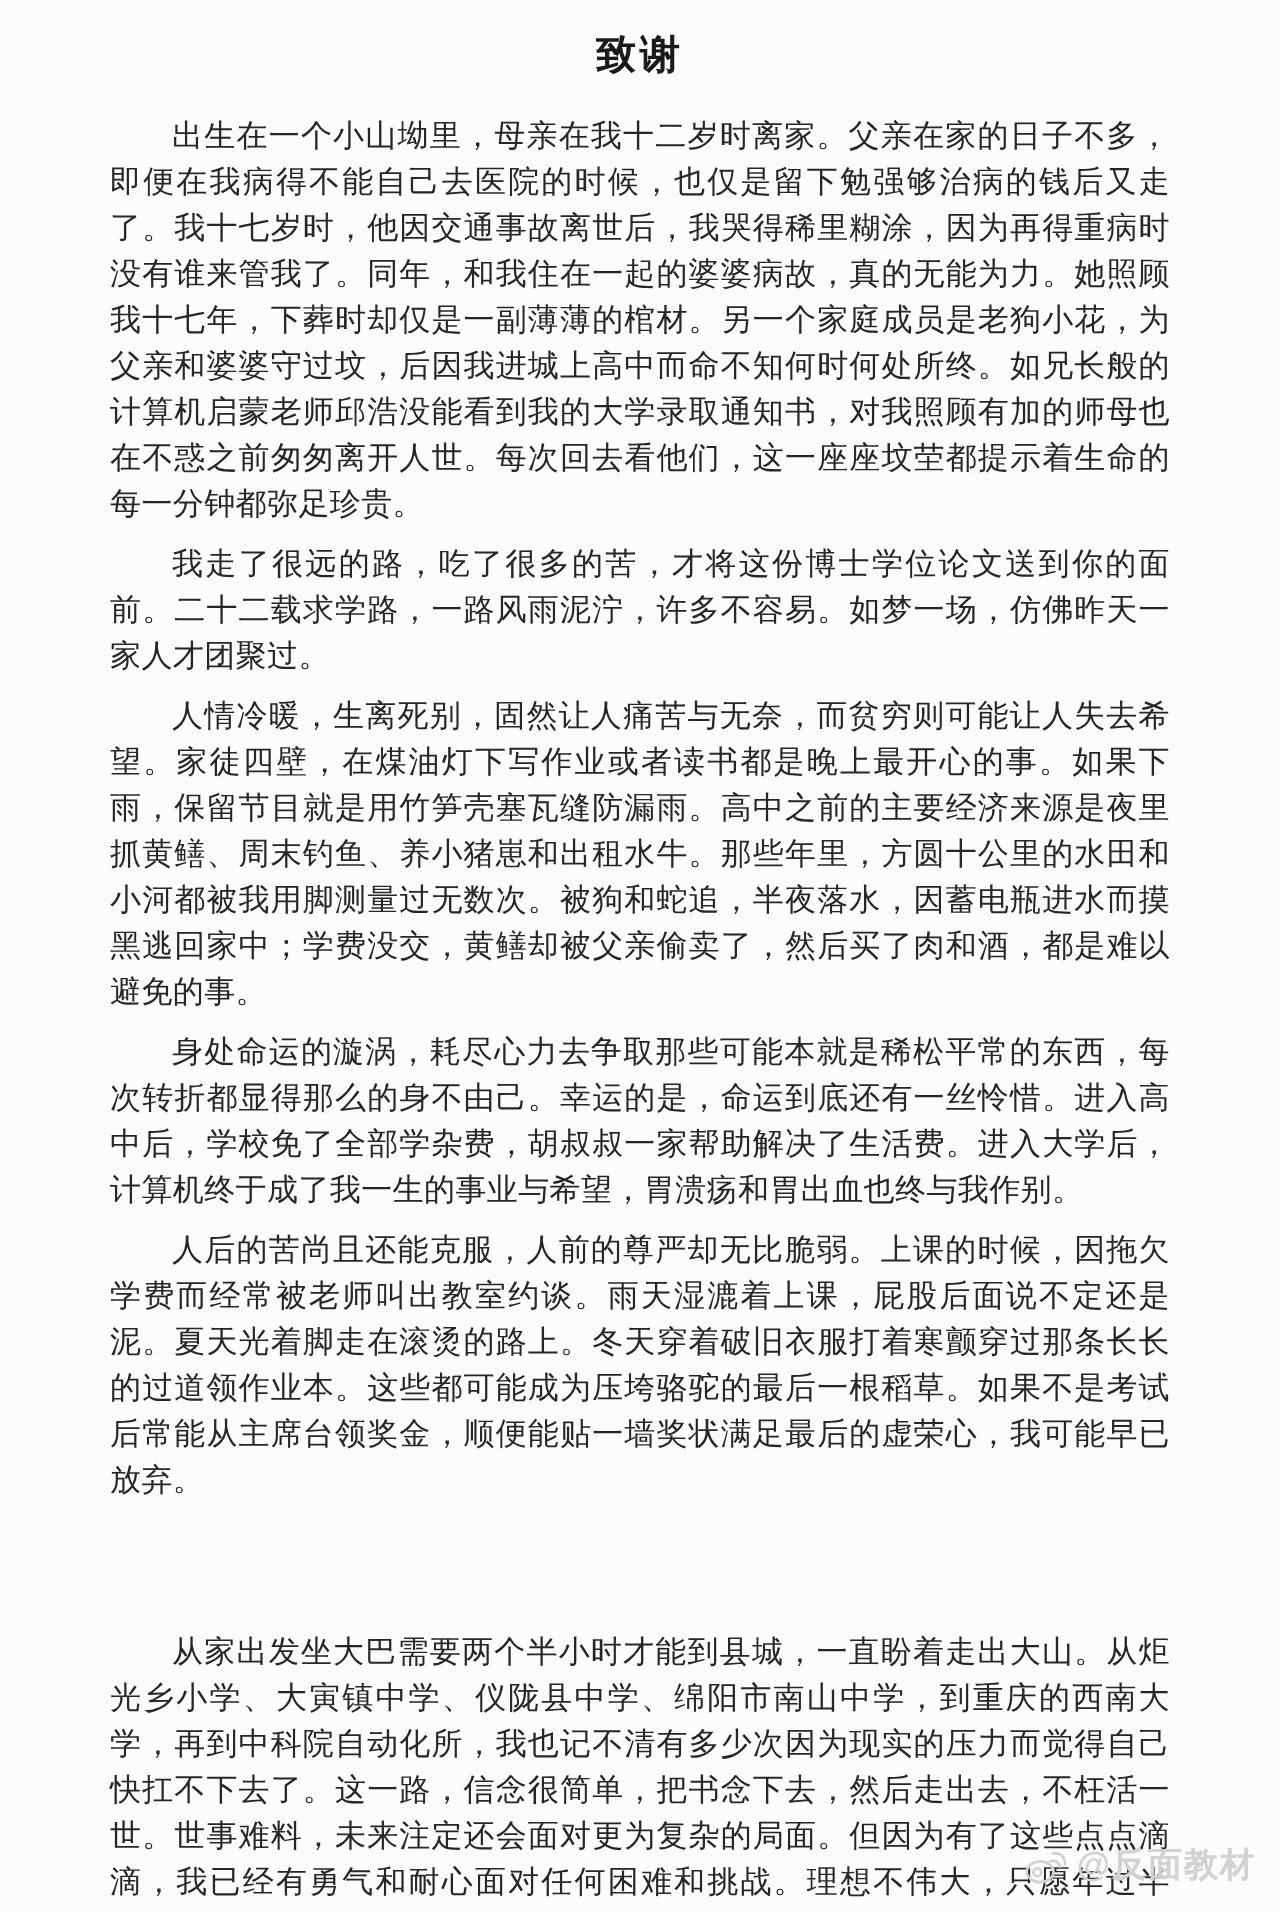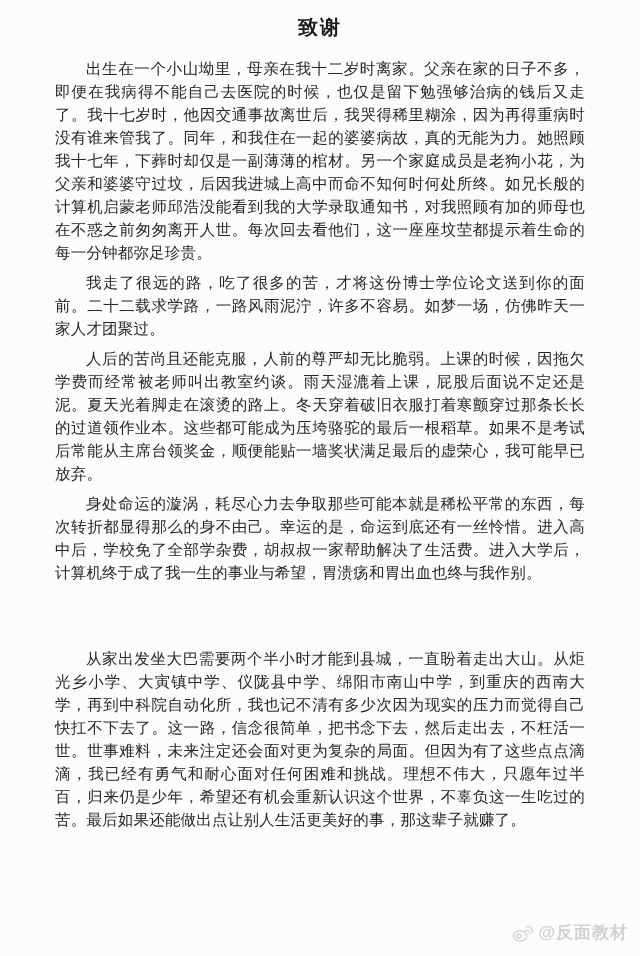--- a/index.html
+++ b/index.html
@@ -63,22 +63,23 @@
 </style>
 </head>
 <body>
 
 <div class="page">
 
   <h1 class="doc-title">致谢</h1>
 
   <p class="para">出生在一个小山坳里，母亲在我十二岁时离家。父亲在家的日子不多，即便在我病得不能自己去医院的时候，也仅是留下勉强够治病的钱后又走了。我十七岁时，他因交通事故离世后，我哭得稀里糊涂，因为再得重病时没有谁来管我了。同年，和我住在一起的婆婆病故，真的无能为力。她照顾我十七年，下葬时却仅是一副薄薄的棺材。另一个家庭成员是老狗小花，为父亲和婆婆守过坟，后因我进城上高中而命不知何时何处所终。如兄长般的计算机启蒙老师邱浩没能看到我的大学录取通知书，对我照顾有加的师母也在不惑之前匆匆离开人世。每次回去看他们，这一座座坟茔都提示着生命的每一分钟都弥足珍贵。</p>
   <p class="para">我走了很远的路，吃了很多的苦，才将这份博士学位论文送到你的面前。二十二载求学路，一路风雨泥泞，许多不容易。如梦一场，仿佛昨天一家人才团聚过。</p>
+  <p class="para">人情冷暖，生离死别，固然让人痛苦与无奈，而贫穷则可能让人失去希望。家徒四壁，在煤油灯下写作业或者读书都是晚上最开心的事。如果下雨，保留节目就是用竹笋壳塞瓦缝防漏雨。高中之前的主要经济来源是夜里抓黄鳝、周末钓鱼、养小猪崽和出租水牛。那些年里，方圆十公里的水田和小河都被我用脚测量过无数次。被狗和蛇追，半夜落水，因蓄电瓶进水而摸黑逃回家中；学费没交，黄鳝却被父亲偷卖了，然后买了肉和酒，都是难以避免的事。</p>
+  <p class="para">身处命运的漩涡，耗尽心力去争取那些可能本就是稀松平常的东西，每次转折都显得那么的身不由己。幸运的是，命运到底还有一丝怜惜。进入高中后，学校免了全部学杂费，胡叔叔一家帮助解决了生活费。进入大学后，计算机终于成了我一生的事业与希望，胃溃疡和胃出血也终与我作别。</p>
   <p class="para">人后的苦尚且还能克服，人前的尊严却无比脆弱。上课的时候，因拖欠学费而经常被老师叫出教室约谈。雨天湿漉着上课，屁股后面说不定还是泥。夏天光着脚走在滚烫的路上。冬天穿着破旧衣服打着寒颤穿过那条长长的过道领作业本。这些都可能成为压垮骆驼的最后一根稻草。如果不是考试后常能从主席台领奖金，顺便能贴一墙奖状满足最后的虚荣心，我可能早已放弃。</p>
-  <p class="para">身处命运的漩涡，耗尽心力去争取那些可能本就是稀松平常的东西，每次转折都显得那么的身不由己。幸运的是，命运到底还有一丝怜惜。进入高中后，学校免了全部学杂费，胡叔叔一家帮助解决了生活费。进入大学后，计算机终于成了我一生的事业与希望，胃溃疡和胃出血也终与我作别。</p>
 
   <div class="para-spacer"></div>
 
   <p class="para">从家出发坐大巴需要两个半小时才能到县城，一直盼着走出大山。从炬光乡小学、大寅镇中学、仪陇县中学、绵阳市南山中学，到重庆的西南大学，再到中科院自动化所，我也记不清有多少次因为现实的压力而觉得自己快扛不下去了。这一路，信念很简单，把书念下去，然后走出去，不枉活一世。世事难料，未来注定还会面对更为复杂的局面。但因为有了这些点点滴滴，我已经有勇气和耐心面对任何困难和挑战。理想不伟大，只愿年过半百，归来仍是少年，希望还有机会重新认识这个世界，不辜负这一生吃过的苦。最后如果还能做出点让别人生活更美好的事，那这辈子就赚了。</p>
 
   <div class="watermark">
     <span>
       <svg width="22" height="20" viewBox="0 0 26 24" fill="none" stroke="#d2d2d2" stroke-width="1.6" stroke-linecap="round">
         <ellipse cx="9.5" cy="15.5" rx="8" ry="6.2"></ellipse>
         <circle cx="7.8" cy="15.8" r="2.4"></circle>

